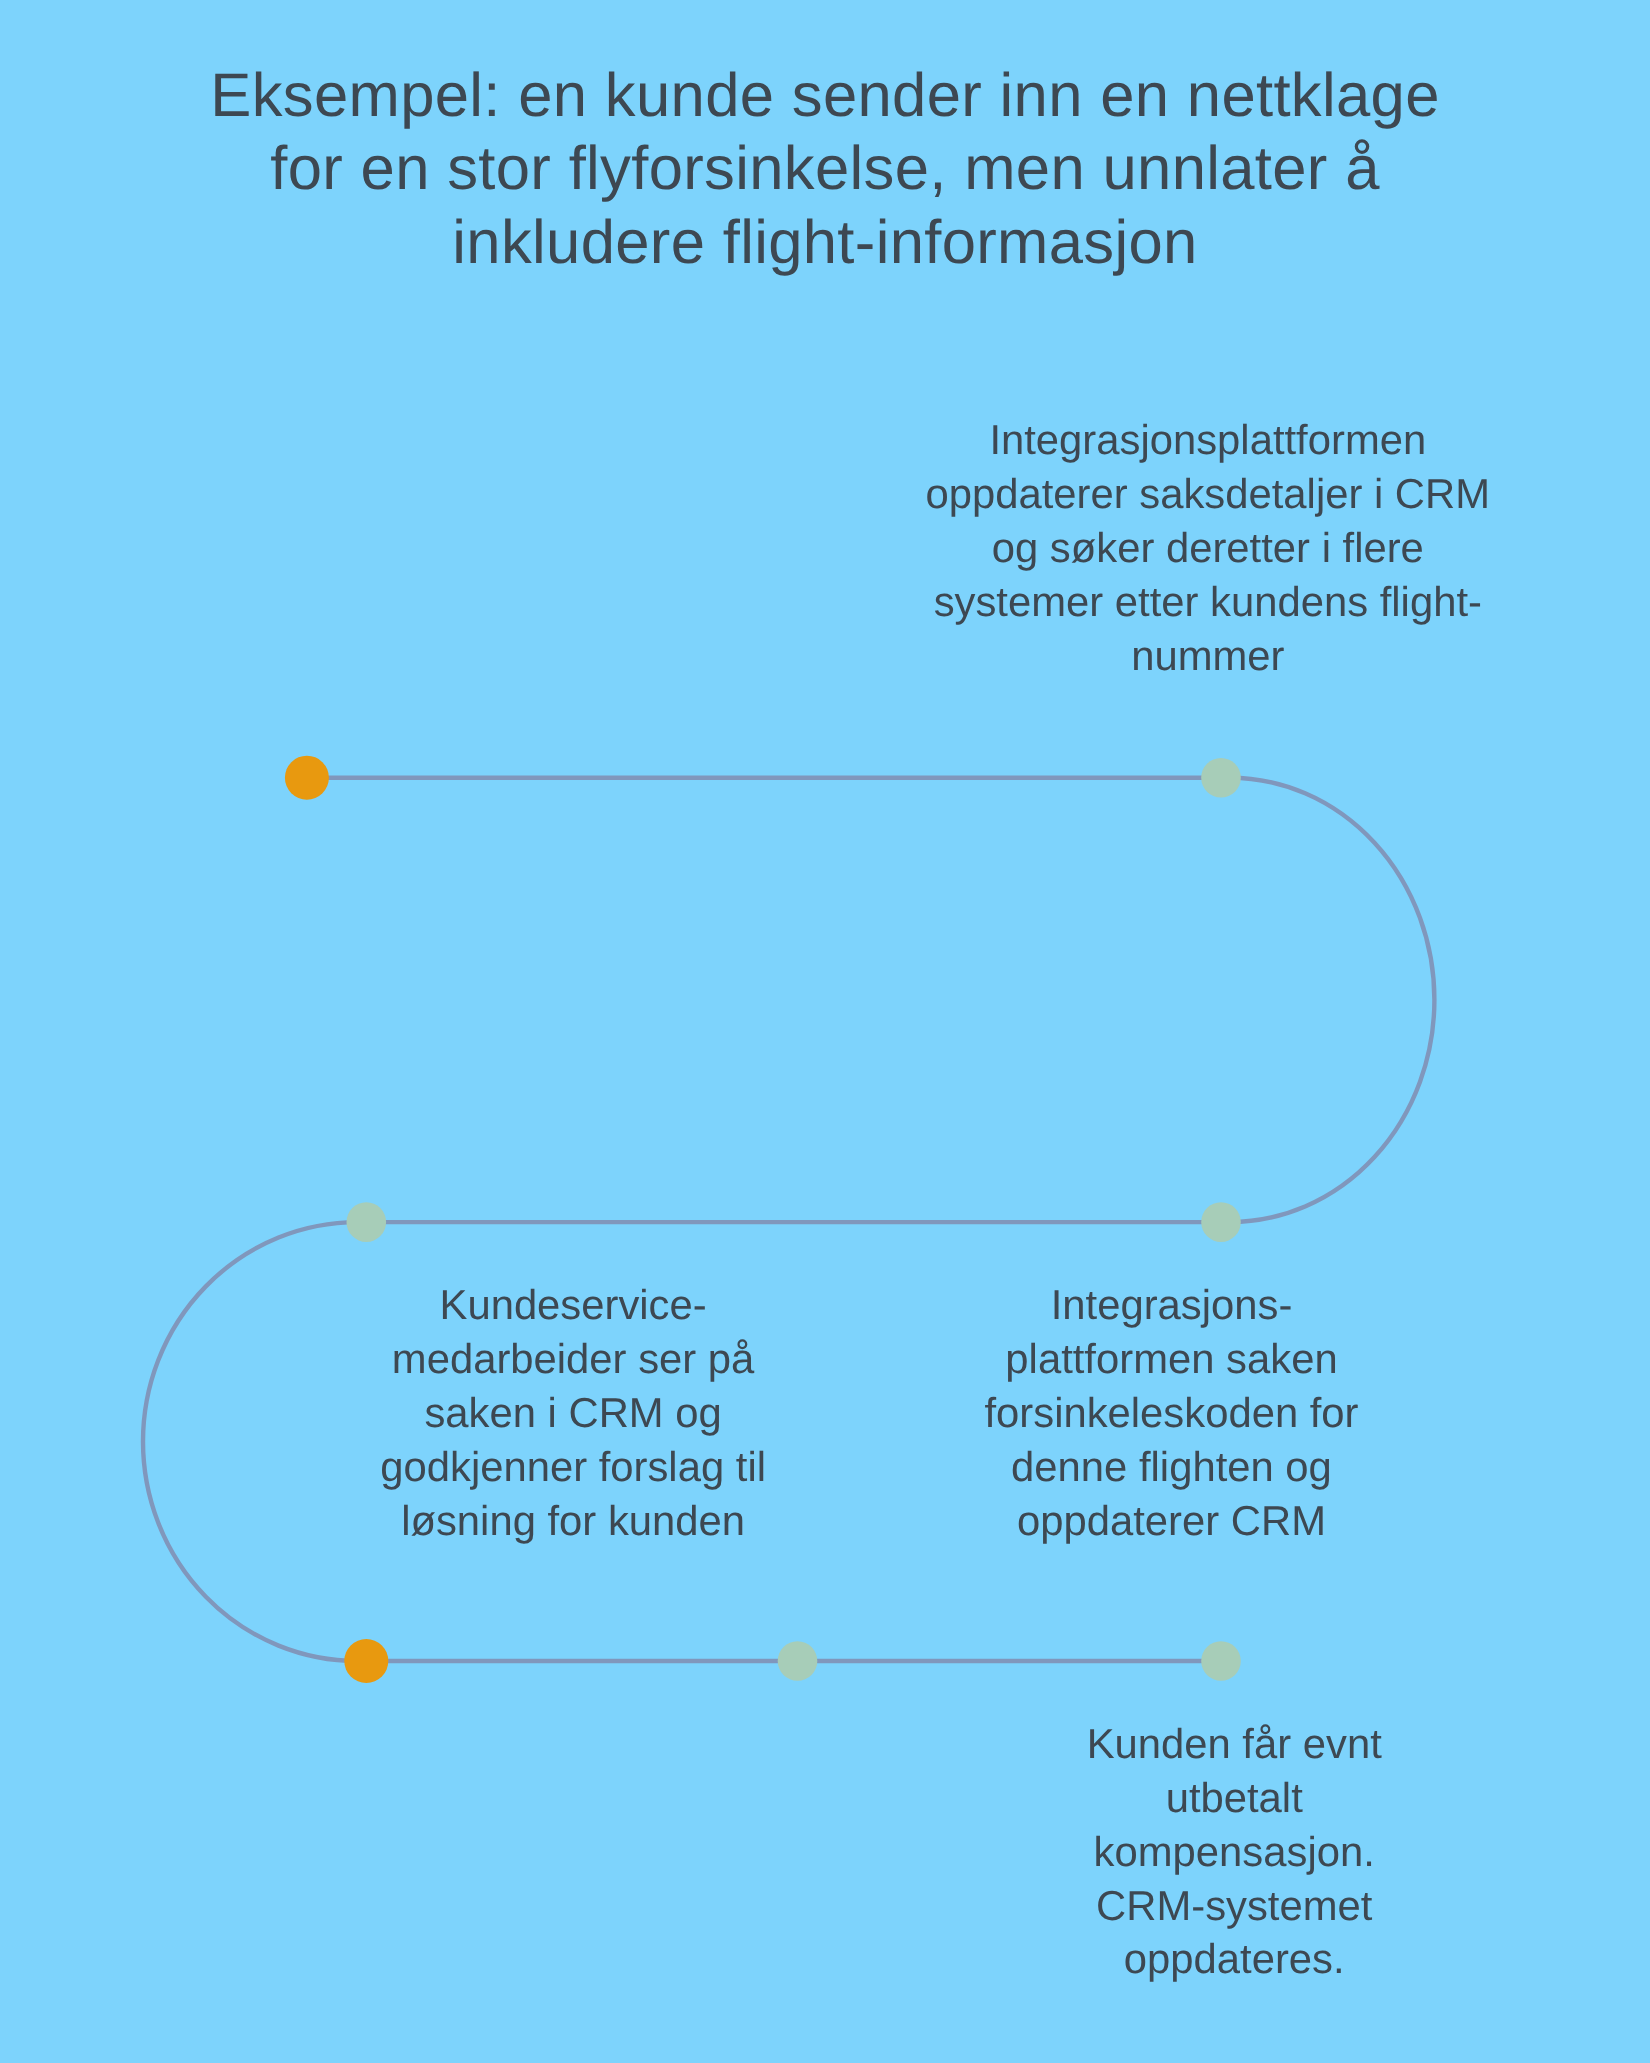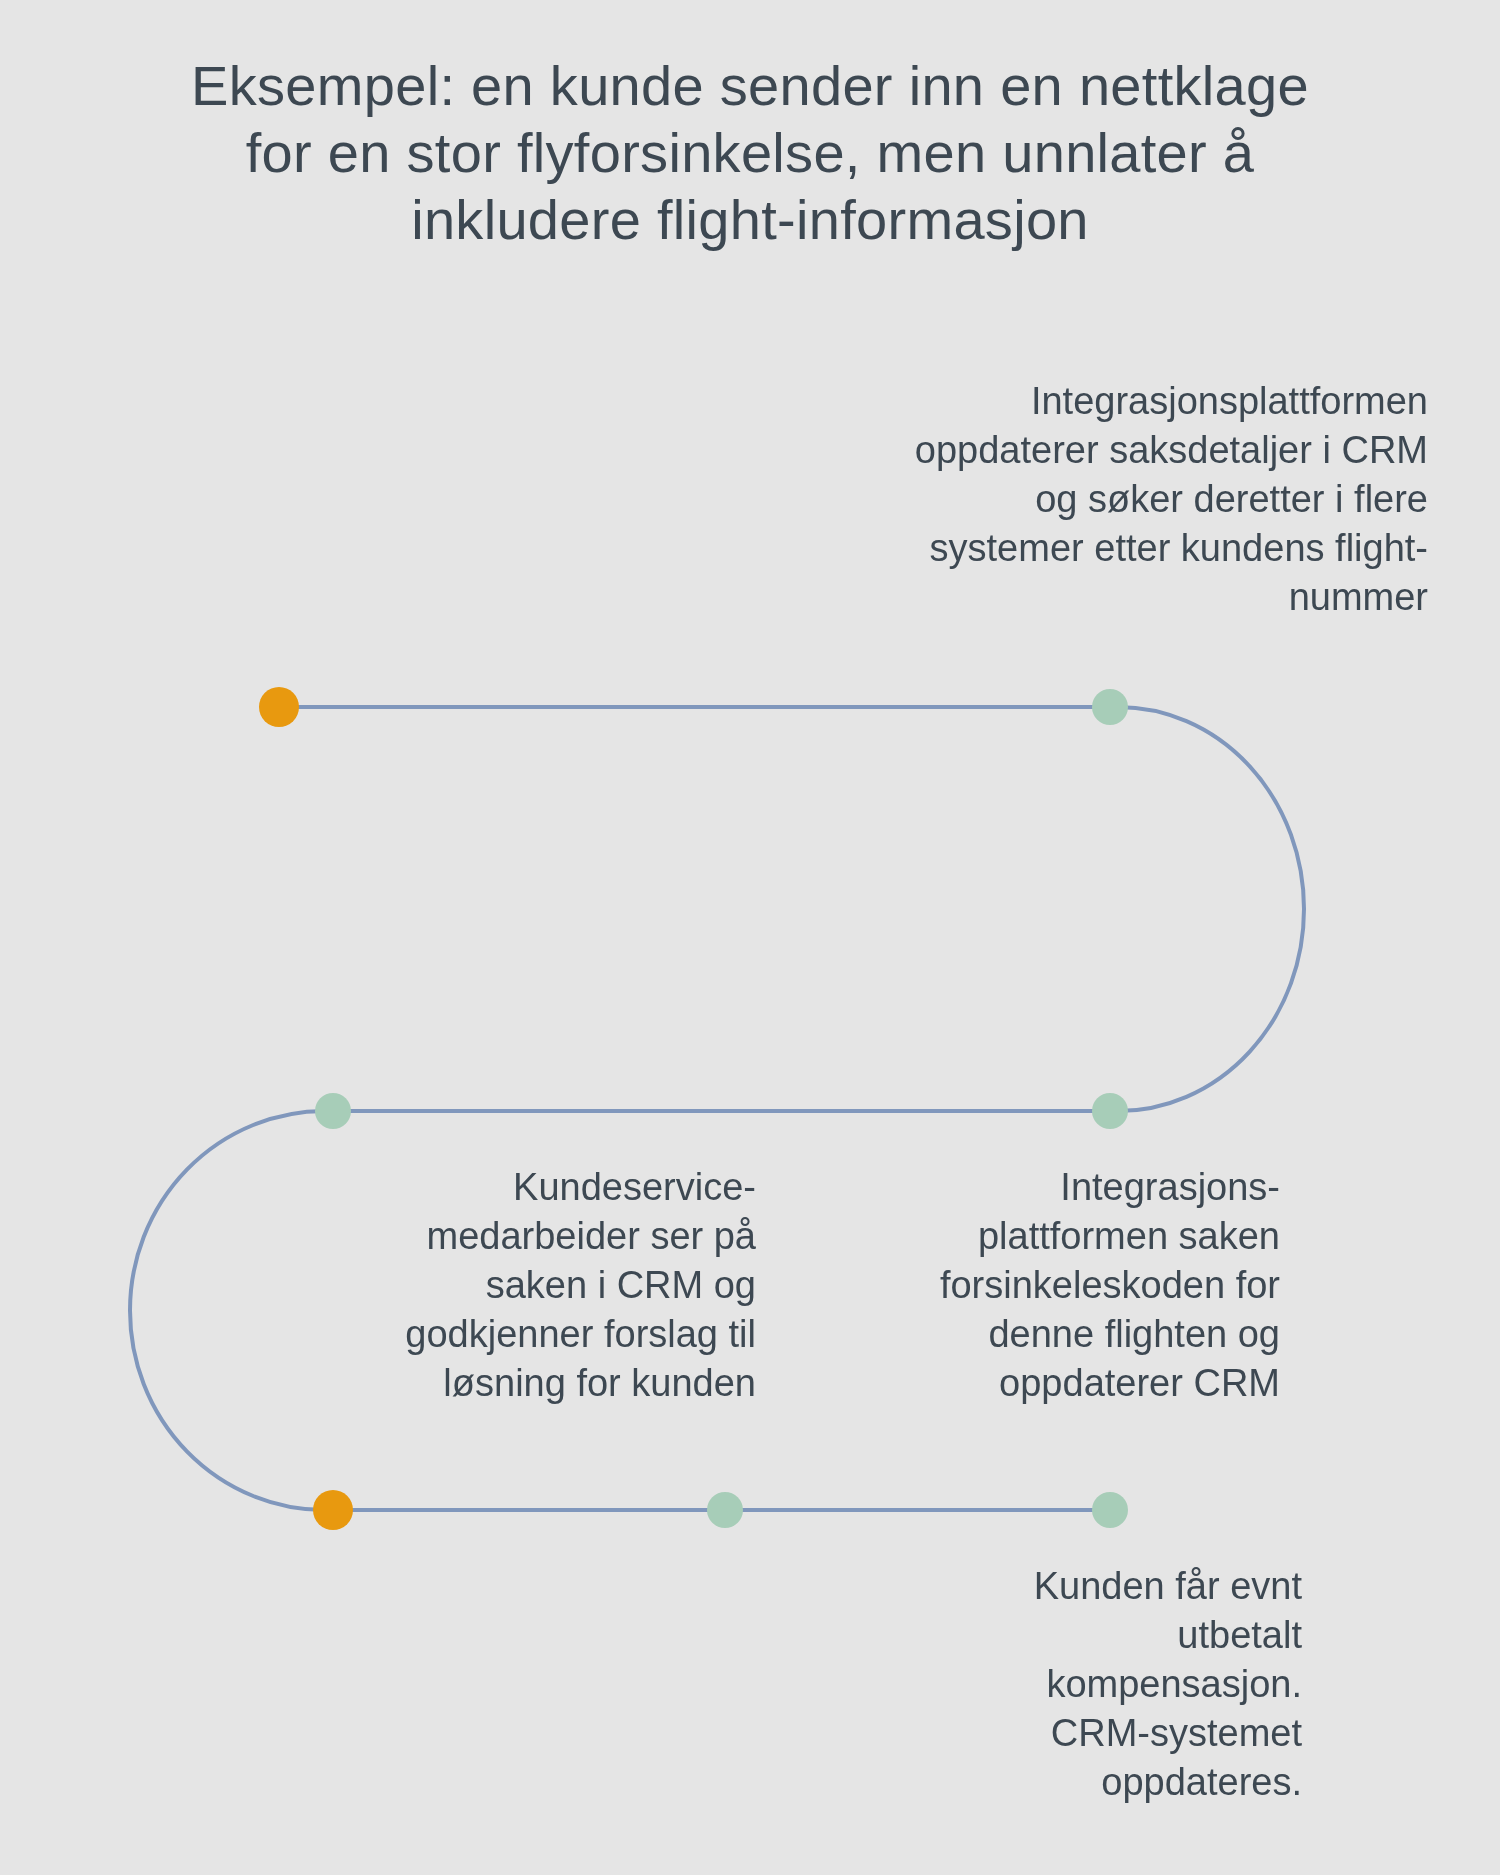--- a/index.html
+++ b/index.html
@@ -6,21 +6,21 @@
   html, body { background: #ffffff; }
   body {
     font-family: "Liberation Sans", "DejaVu Sans", sans-serif;
     width: 1500px;
     height: 1875px;
   }
   .canvas {
     position: relative;
     width: 1500px;
     height: 1875px;
-    background: #e5e5e5;
+    background: #7dd3fc;
     overflow: hidden;
   }
   .title {
     position: absolute;
     top: 52px;
     left: 75px;
     width: 1350px;
     text-align: center;
     font-size: 56px;
     line-height: 1.2;
@@ -36,21 +36,21 @@
     width: 1500px;
     height: 1875px;
   }
   .flow-svg path {
     fill: none;
     stroke-width: 4;
     stroke-linecap: round;
   }
   .step-label {
     position: absolute;
-    text-align: right;
+    text-align: center;
     font-size: 38px;
     line-height: 1.29;
     font-weight: 400;
     color: #3d4852;
     white-space: pre-line;
   }
 </style>
 </head>
 <body>
 

